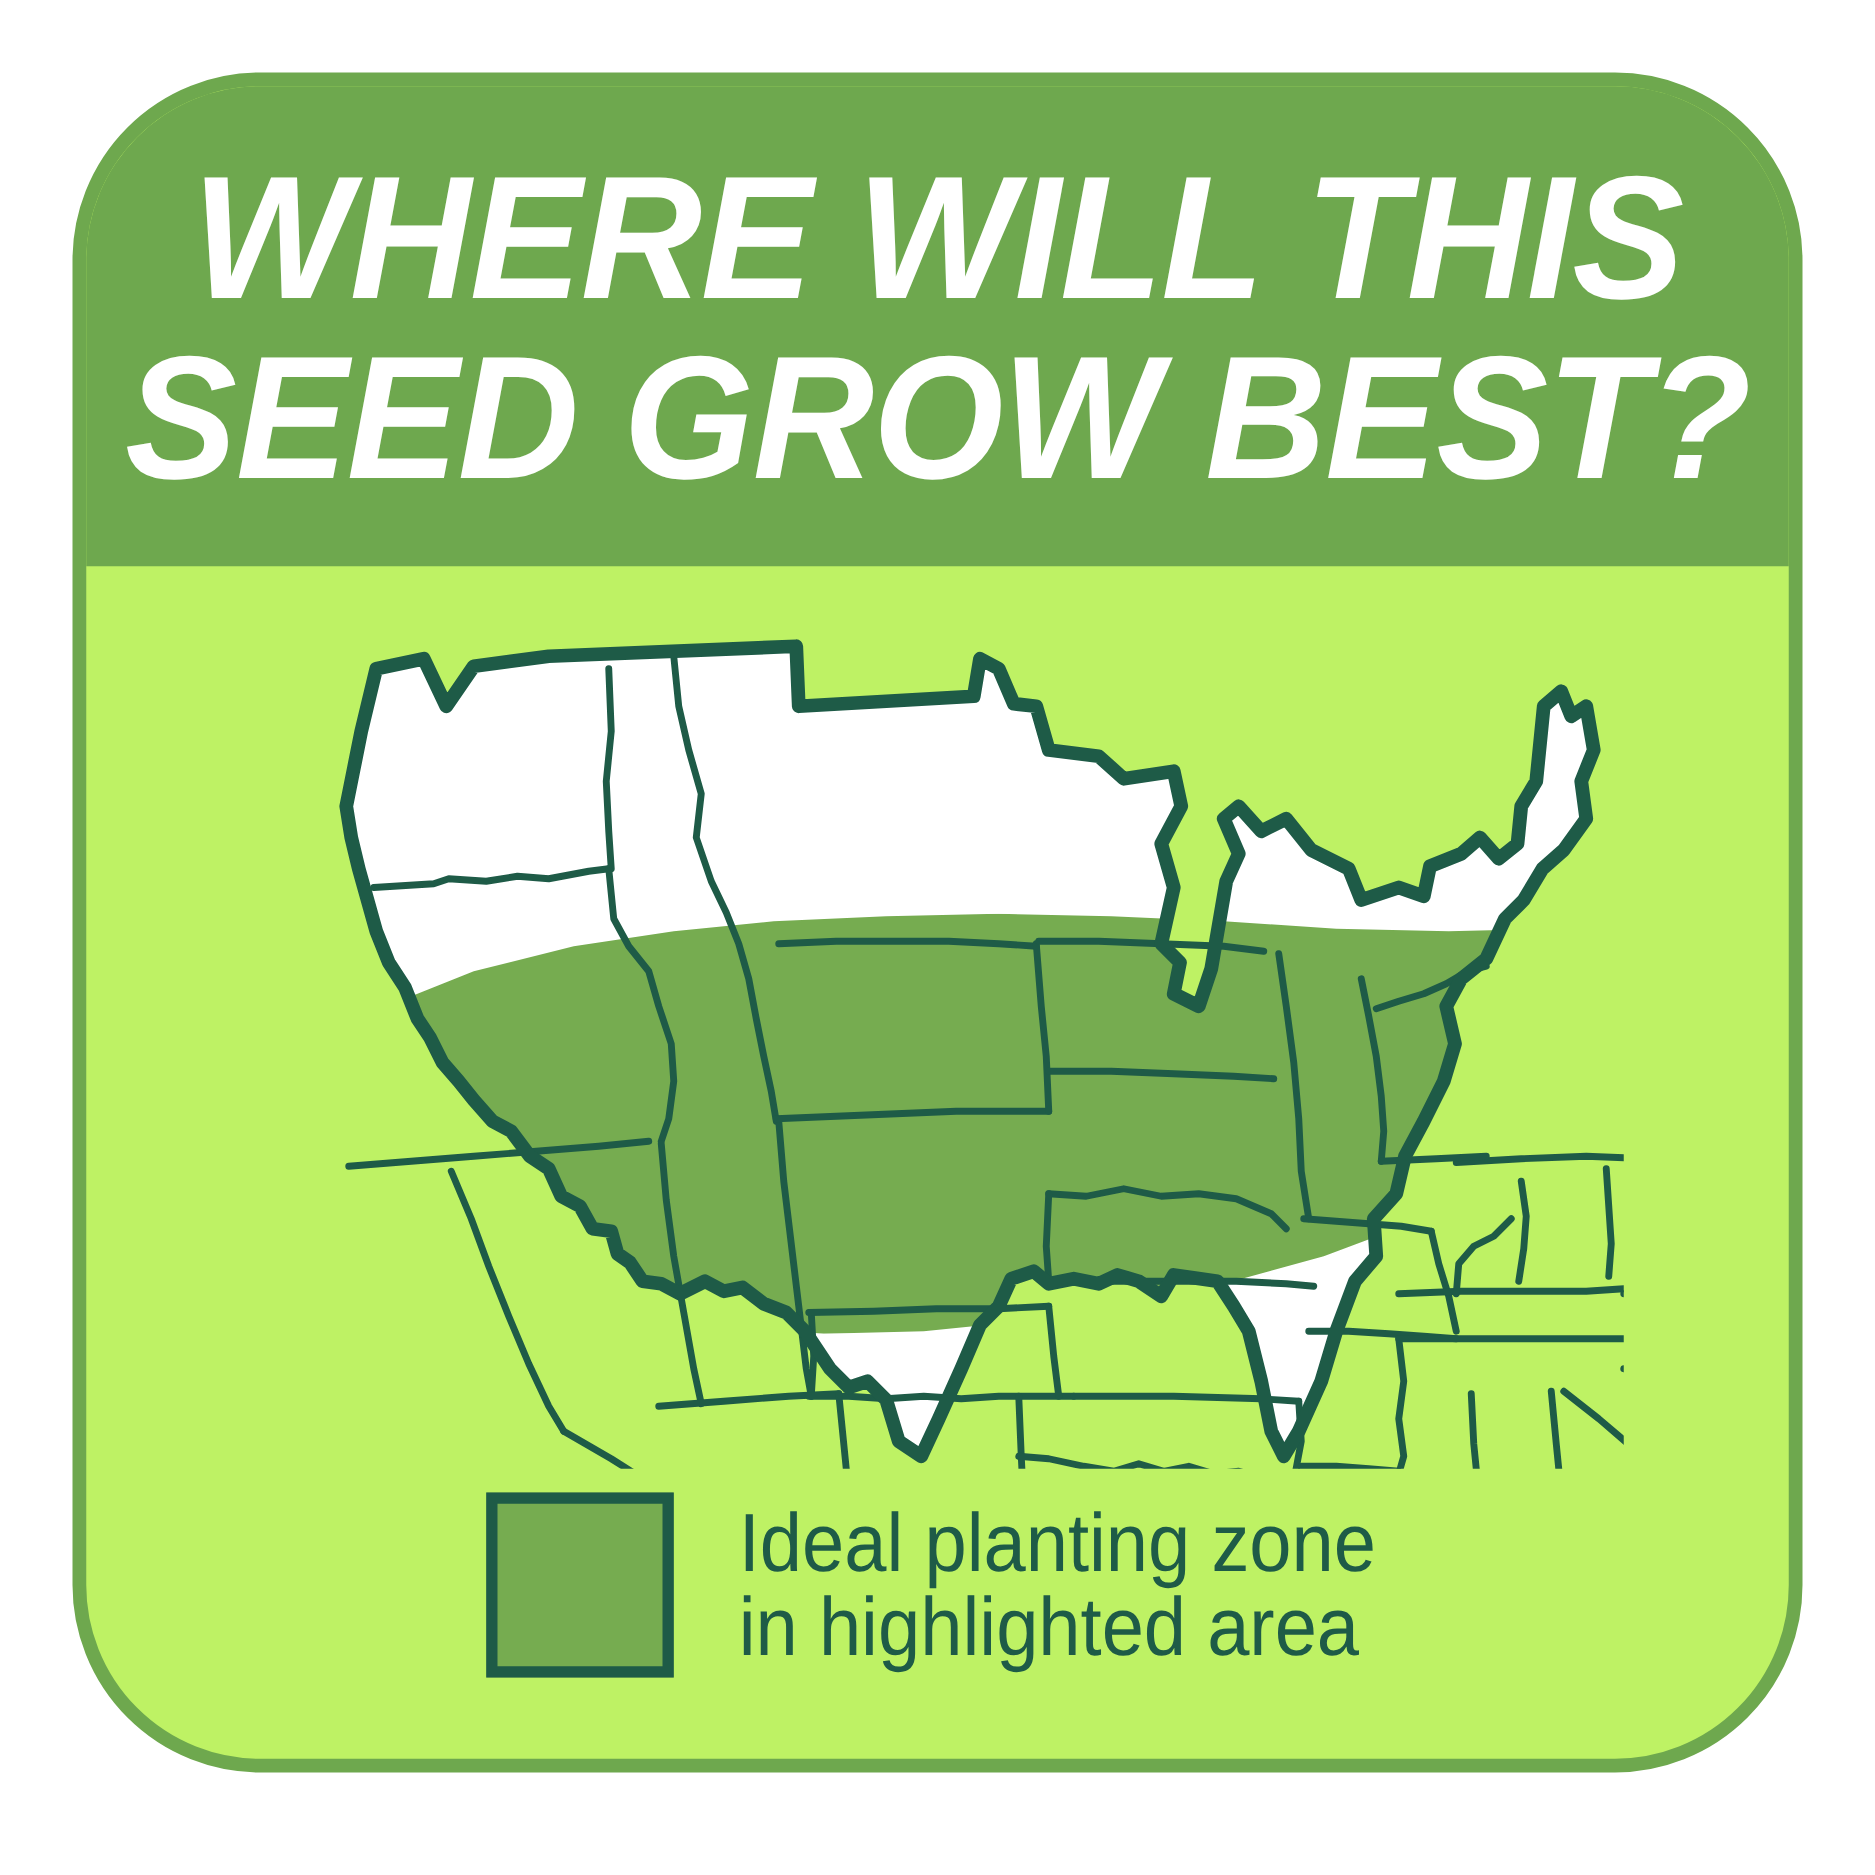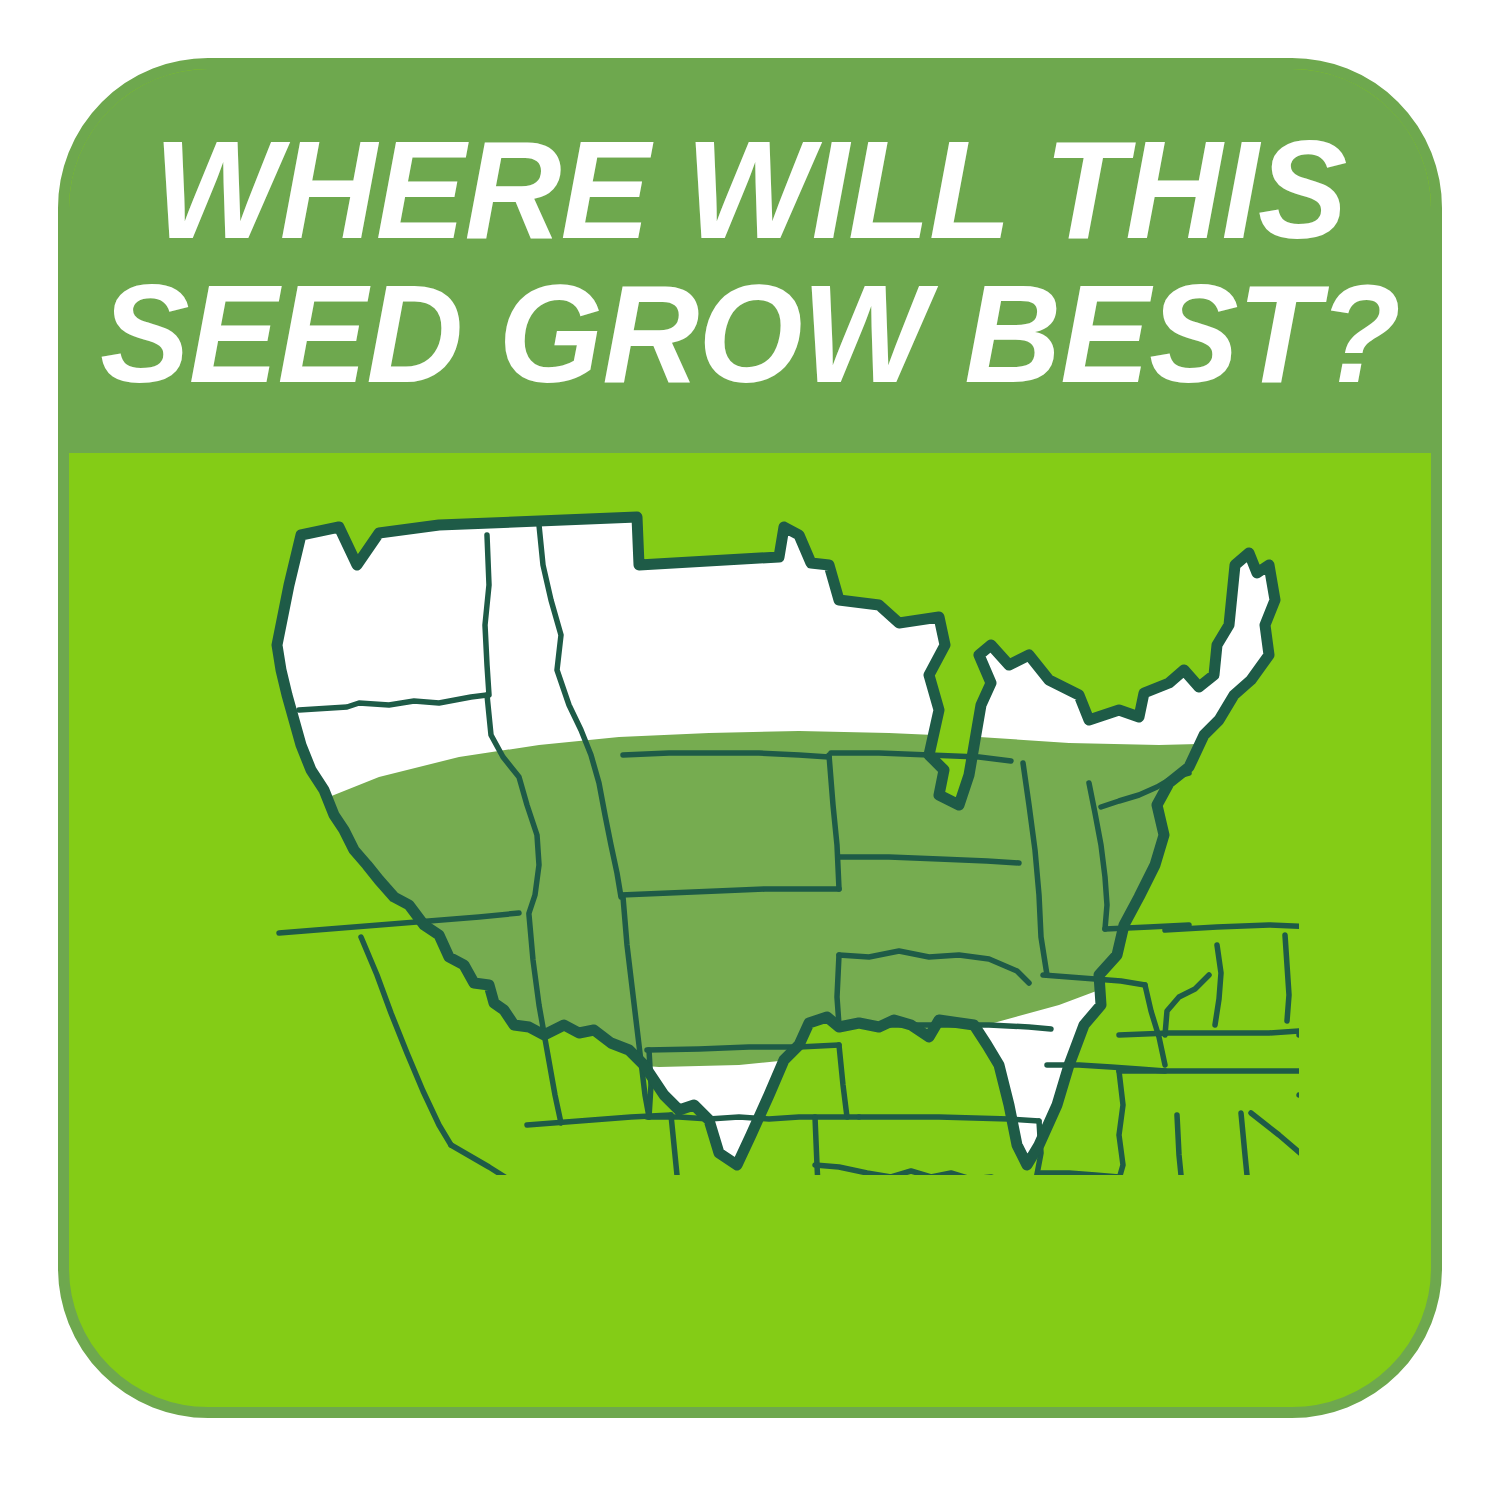--- a/index.html
+++ b/index.html
@@ -16,21 +16,21 @@
 
   #infographic-card {
     position: absolute;
     left: 58px;
     top: 58px;
     width: 1384px;
     height: 1360px;
     box-sizing: border-box;
     border: 11px solid #6EA84E;
     border-radius: 150px;
-    background: #84cc16;
+    background: #bef264;
     overflow: hidden;
   }
 
   #header-band {
     position: absolute;
     left: -12px;
     top: -12px;
     width: 1386px;
     height: 396px;
     background: #6EA84E;
@@ -267,14 +267,21 @@
                  L570,518 L560,540 L545,555 L530,590 L512,630 L498,660 L480,648 L470,615
                  L455,600 L440,605 L425,590 L405,560 L390,545 L372,538 L355,525 L340,528
                  L325,520 L305,530 L290,522 L275,520 L265,505 L255,498 L250,480 L235,478
                  L225,460 L210,452 L200,430 L185,420 L170,400 L155,392 L140,375 L128,360
                  L115,345 L105,325 L95,310 L85,285 L72,265 L62,240 L55,215 L48,190
                  L42,165 L38,140 L44,110 L50,80 Z"></path>
       </g>
     </svg>
   </div>
 
+  <div id="legend">
+    <div id="legend-swatch"></div>
+    <div id="legend-text">
+      <div>Ideal planting zone</div>
+      <div>in highlighted area</div>
+    </div>
+  </div>
 
 </div>
 
 </body></html>

